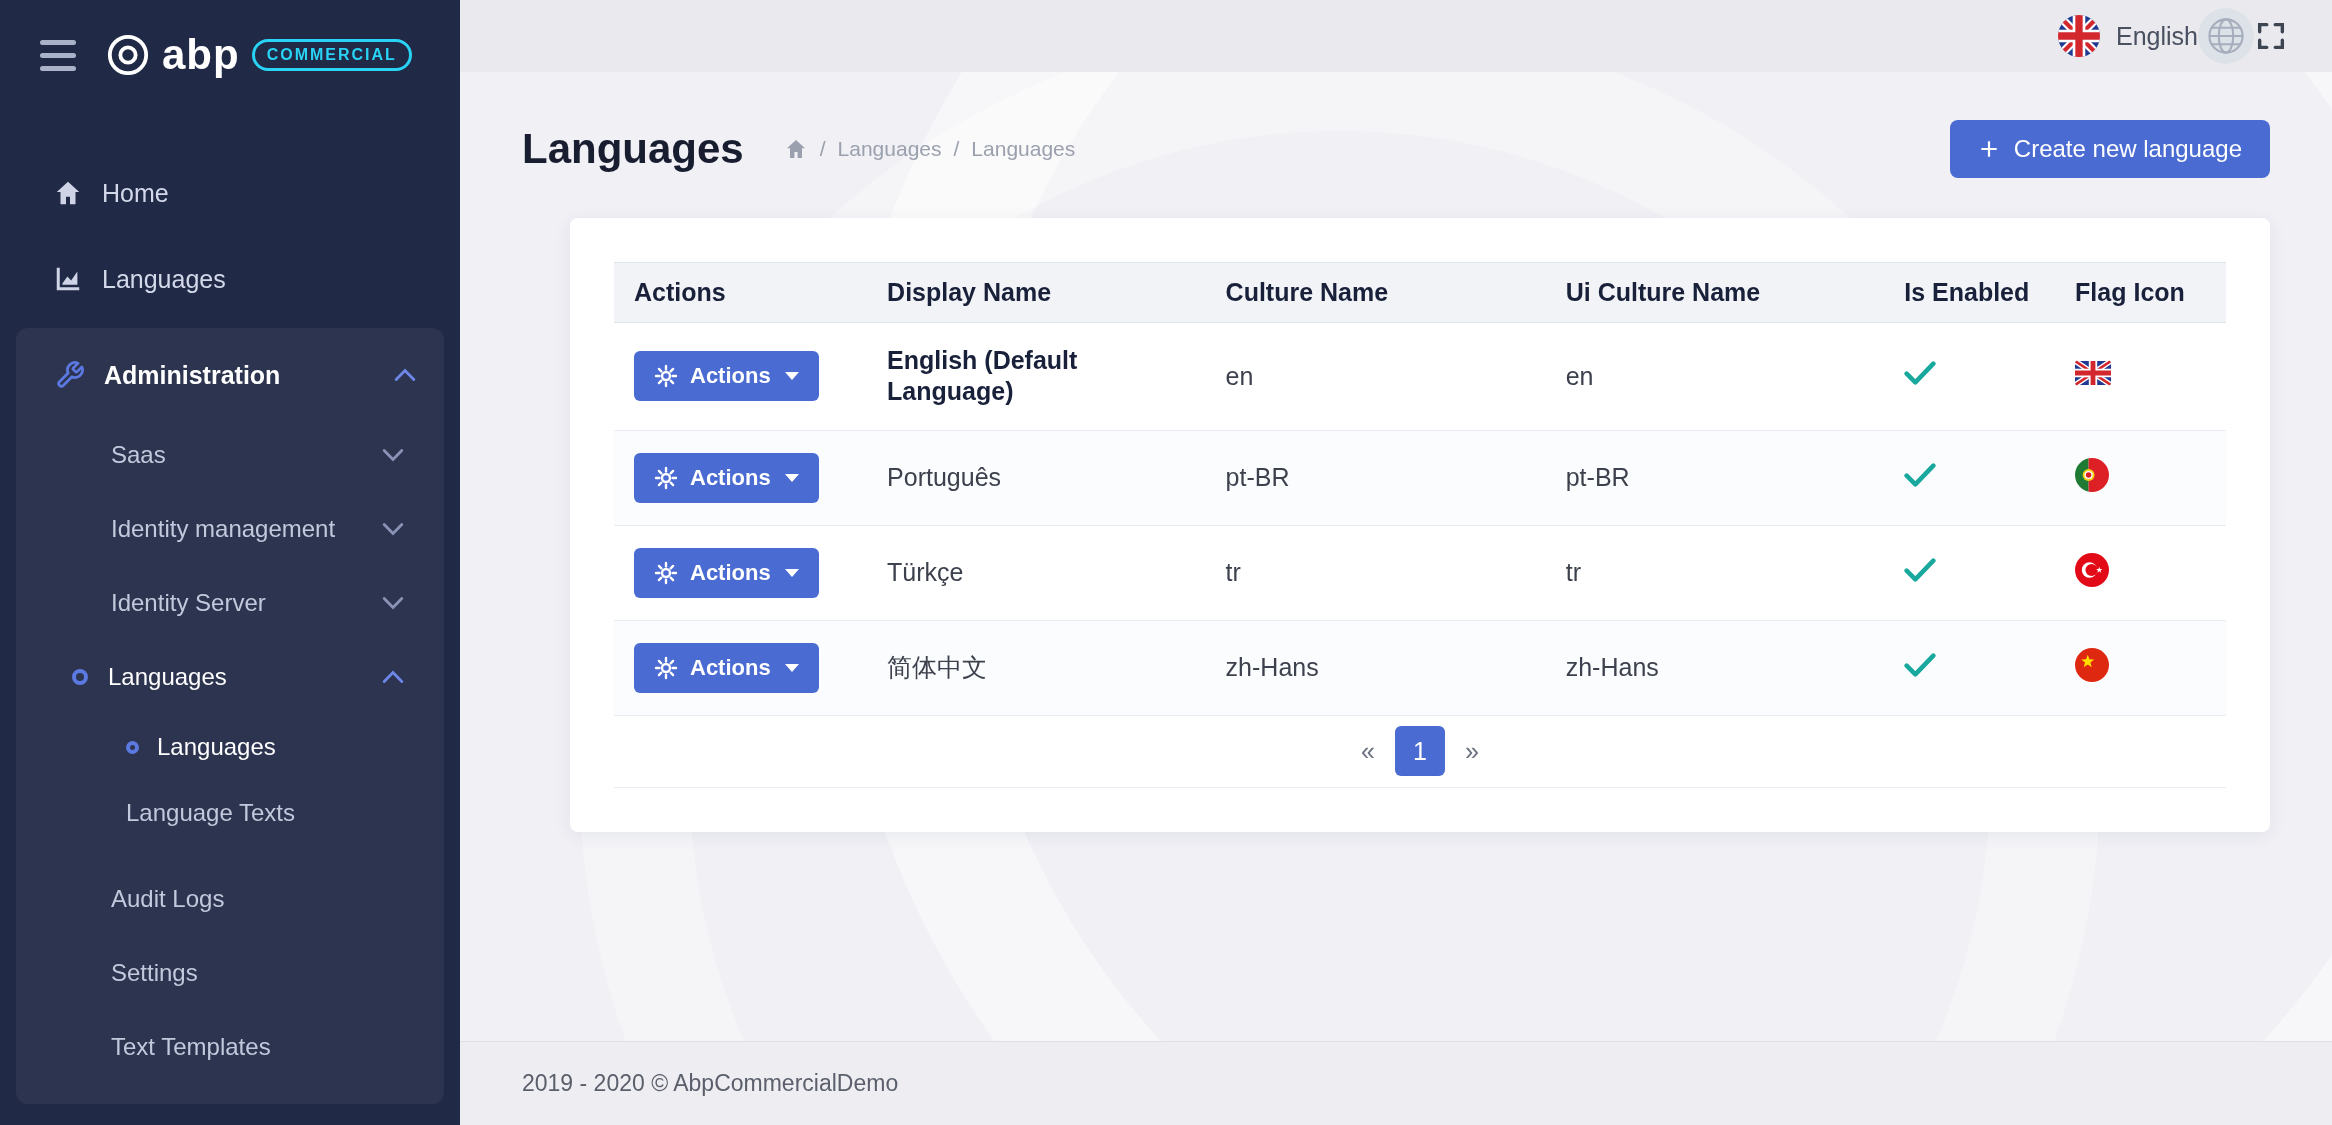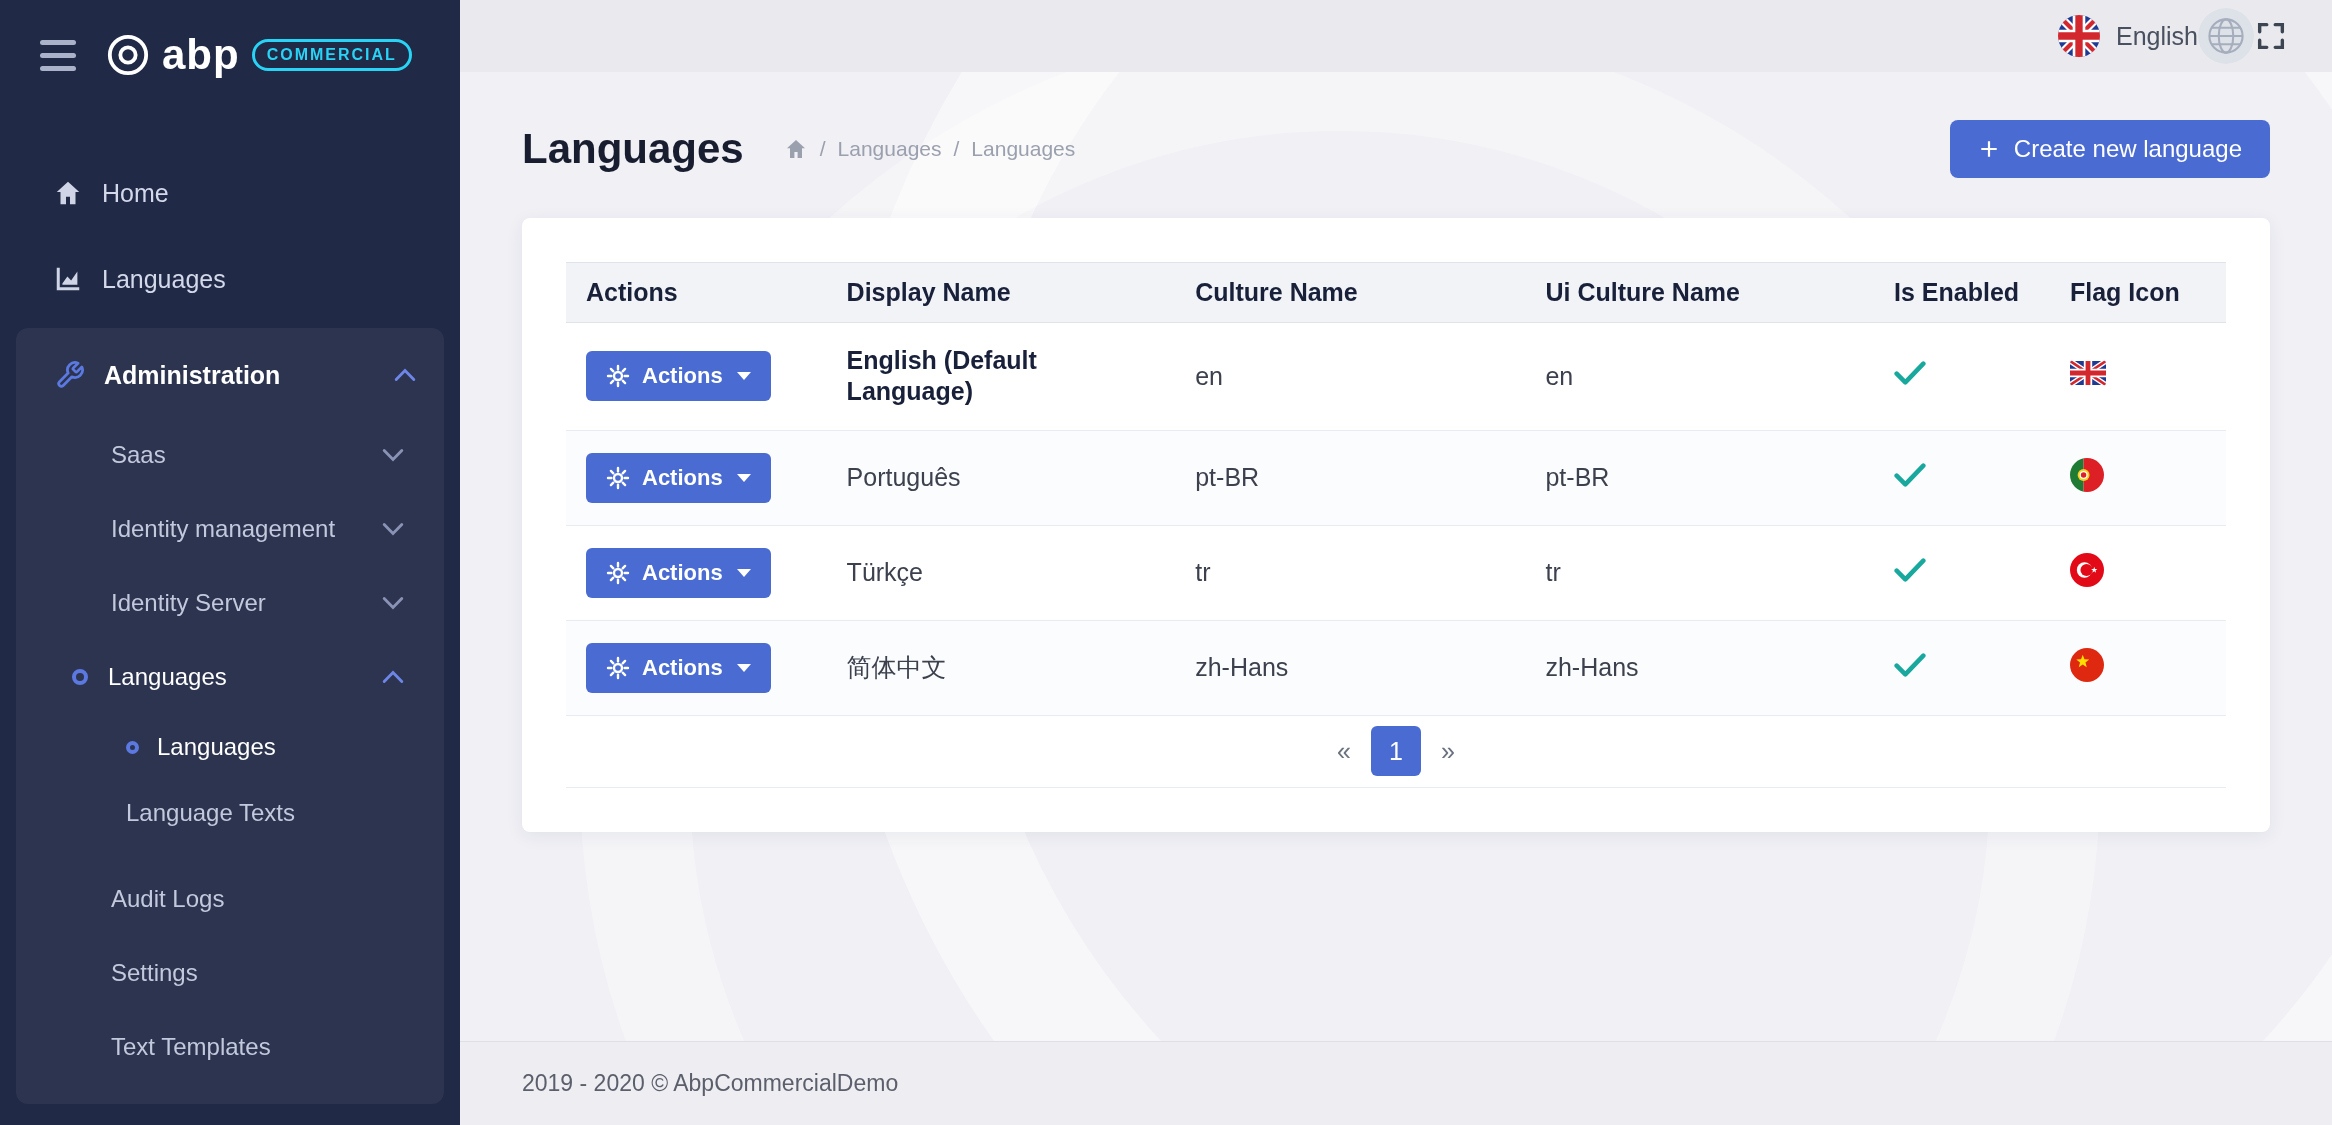--- a/index.html
+++ b/index.html
@@ -87,20 +87,21 @@
   .crumb { cursor:pointer; }
   .create-btn {
     margin-left:auto; background:#4a6bd2; color:#fff; border:none; border-radius:8px;
     height:58px; padding:12px 28px; display:flex; align-items:center; gap:14px;
     font-size:24px; cursor:pointer; font-family:inherit;
   }
 
   .card {
     background:#fff; border-radius:8px; padding:44px;
     box-shadow:0 4px 18px rgba(45,50,90,.07);
+    margin-left:48px;
   }
   table { width:100%; border-collapse:collapse; table-layout:fixed; }
   col.c-actions { width:15.7%; } col.c-display { width:21%; }
   col.c-culture { width:21.1%; } col.c-ui { width:21%; }
   col.c-enabled { width:10.6%; } col.c-flag { width:10.6%; }
   thead th {
     background:#f1f3f7; border-top:1px solid #dfe3ea; border-bottom:1px solid #dfe3ea;
     font-size:25px; font-weight:700; color:#18203a; text-align:left; padding:15px 20px;
   }
   tbody td {

